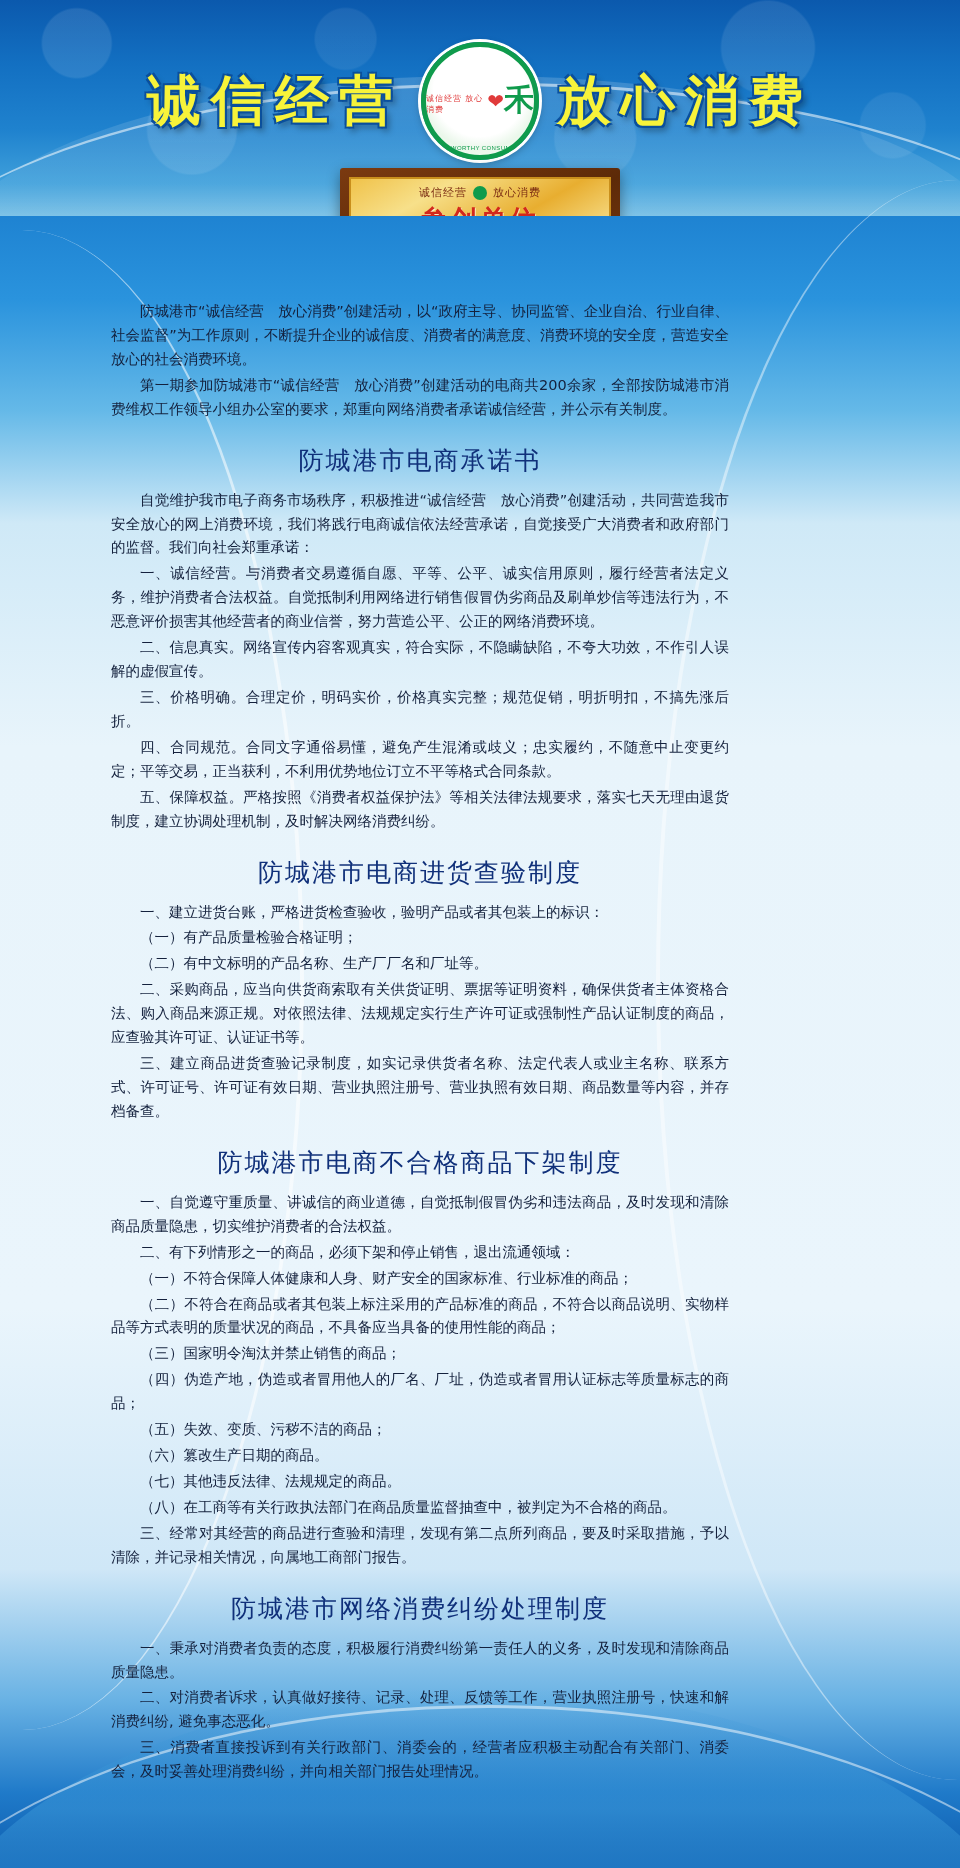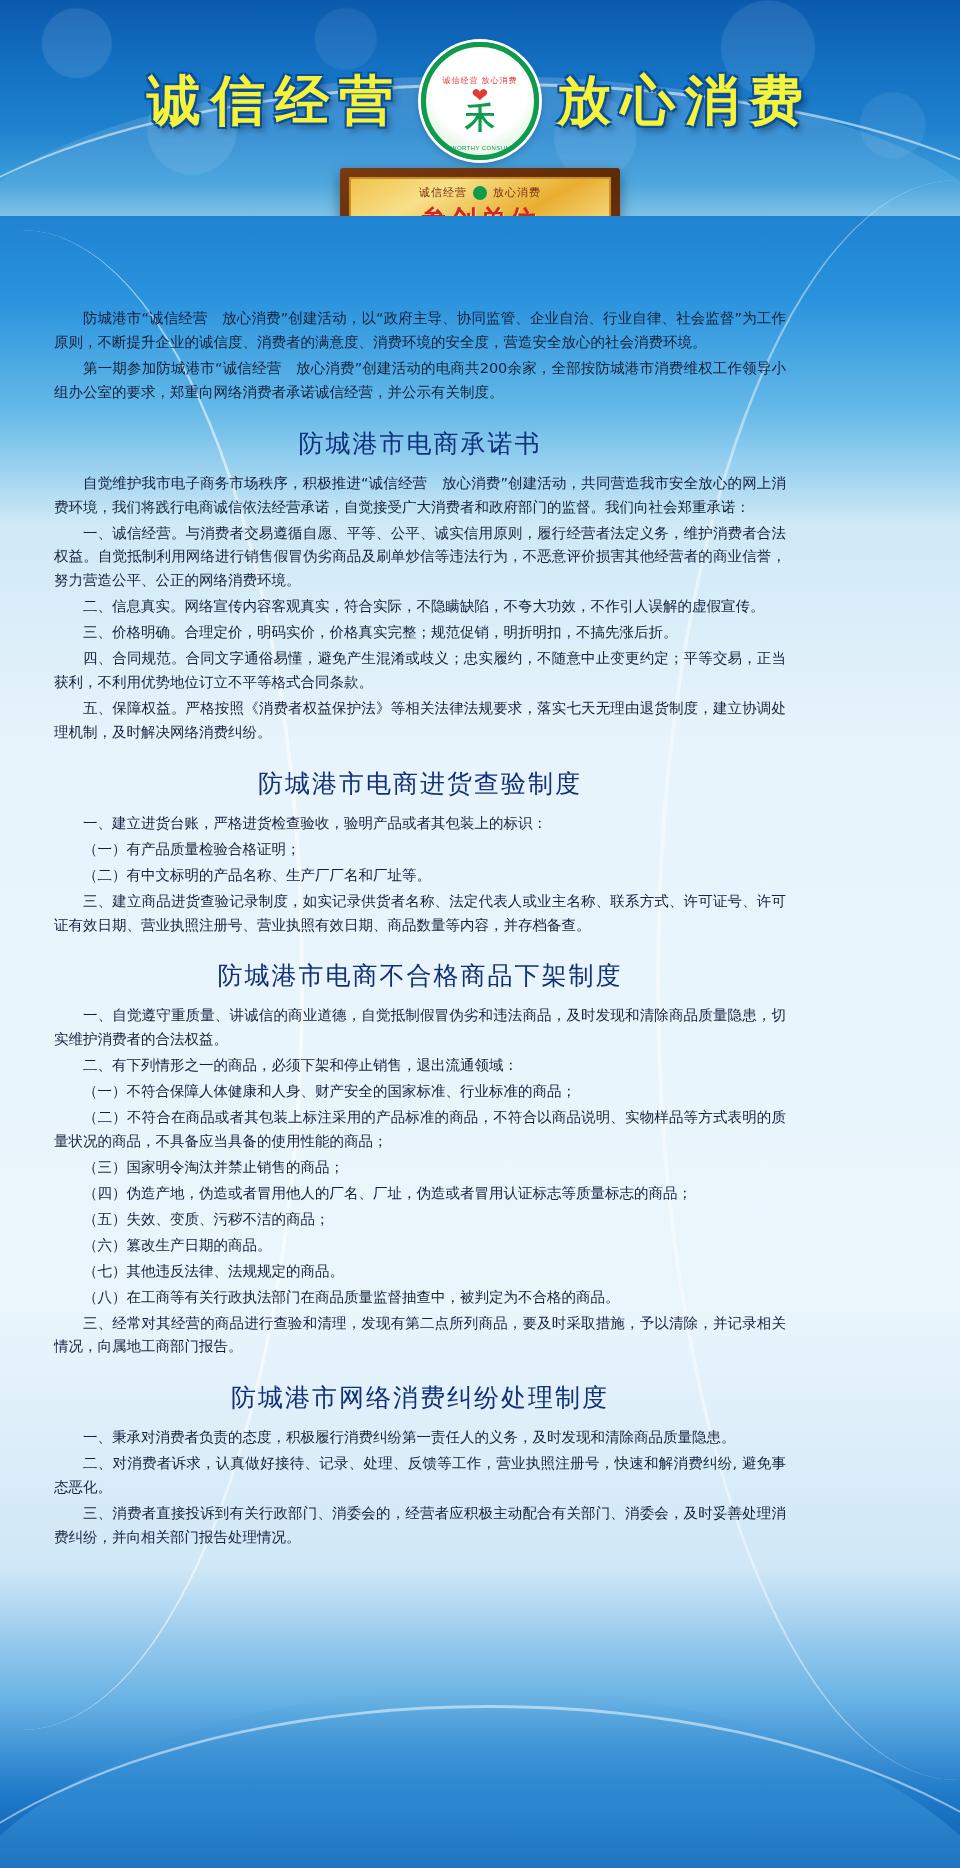--- a/index.html
+++ b/index.html
@@ -86,21 +86,21 @@
     width: 108px;
     height: 108px;
     border-radius: 50%;
     background: radial-gradient(circle at 50% 40%, #ffffff 55%, #eaf7ea 70%, #ffffff 100%);
     border: 5px solid #0f9b4c;
     box-shadow: 0 0 0 3px #ffffff, 0 3px 8px rgba(0,0,0,.35);
     position: relative;
     display: flex;
     align-items: center;
     justify-content: center;
-    flex-direction: column;
+    flex-direction: row;
     overflow: hidden;
   }
   .emblem-top {
     font-size: 8px;
     color: #e03a3a;
     letter-spacing: 1px;
     margin-top: 5px;
   }
   .emblem-heart {
     color: #e03a3a;
@@ -186,24 +186,24 @@
   }
   .plaque-date {
     margin-top: 2px;
     font-size: 7px;
     color: #6b3a14;
     letter-spacing: 1px;
   }
   
   .content {
     position: absolute;
-    top: 307px;
+    top: 300px;
     left: 0;
     width: 840px;
-    padding: 0 54px;
+    padding: 0 111px;
     box-sizing: border-box;
     z-index: 5;
   }
   .para {
     font-family: "DejaVu Sans", "Liberation Sans", sans-serif;
     font-size: 14.5px;
     line-height: 1.65;
     color: #14213d;
     text-align: justify;
     text-indent: 2em;
@@ -317,20 +317,21 @@
     <p class="para">一、诚信经营。与消费者交易遵循自愿、平等、公平、诚实信用原则，履行经营者法定义务，维护消费者合法权益。自觉抵制利用网络进行销售假冒伪劣商品及刷单炒信等违法行为，不恶意评价损害其他经营者的商业信誉，努力营造公平、公正的网络消费环境。</p>
     <p class="para">二、信息真实。网络宣传内容客观真实，符合实际，不隐瞒缺陷，不夸大功效，不作引人误解的虚假宣传。</p>
     <p class="para">三、价格明确。合理定价，明码实价，价格真实完整；规范促销，明折明扣，不搞先涨后折。</p>
     <p class="para">四、合同规范。合同文字通俗易懂，避免产生混淆或歧义；忠实履约，不随意中止变更约定；平等交易，正当获利，不利用优势地位订立不平等格式合同条款。</p>
     <p class="para">五、保障权益。严格按照《消费者权益保护法》等相关法律法规要求，落实七天无理由退货制度，建立协调处理机制，及时解决网络消费纠纷。</p>
 
     <div class="section-title">防城港市电商进货查验制度</div>
     <p class="para">一、建立进货台账，严格进货检查验收，验明产品或者其包装上的标识：</p>
     <p class="para">（一）有产品质量检验合格证明；</p>
     <p class="para">（二）有中文标明的产品名称、生产厂厂名和厂址等。</p>
+    <p class="para">二、采购商品，应当向供货商索取有关供货证明、票据等证明资料，确保供货者主体资格合法、购入商品来源正规。对依照法律、法规规定实行生产许可证或强制性产品认证制度的商品，应查验其许可证、认证证书等。</p>
     <p class="para">三、建立商品进货查验记录制度，如实记录供货者名称、法定代表人或业主名称、联系方式、许可证号、许可证有效日期、营业执照注册号、营业执照有效日期、商品数量等内容，并存档备查。</p>
 
     <div class="section-title">防城港市电商不合格商品下架制度</div>
     <p class="para">一、自觉遵守重质量、讲诚信的商业道德，自觉抵制假冒伪劣和违法商品，及时发现和清除商品质量隐患，切实维护消费者的合法权益。</p>
     <p class="para">二、有下列情形之一的商品，必须下架和停止销售，退出流通领域：</p>
     <p class="para">（一）不符合保障人体健康和人身、财产安全的国家标准、行业标准的商品；</p>
     <p class="para">（二）不符合在商品或者其包装上标注采用的产品标准的商品，不符合以商品说明、实物样品等方式表明的质量状况的商品，不具备应当具备的使用性能的商品；</p>
     <p class="para">（三）国家明令淘汰并禁止销售的商品；</p>
     <p class="para">（四）伪造产地，伪造或者冒用他人的厂名、厂址，伪造或者冒用认证标志等质量标志的商品；</p>
     <p class="para">（五）失效、变质、污秽不洁的商品；</p>

